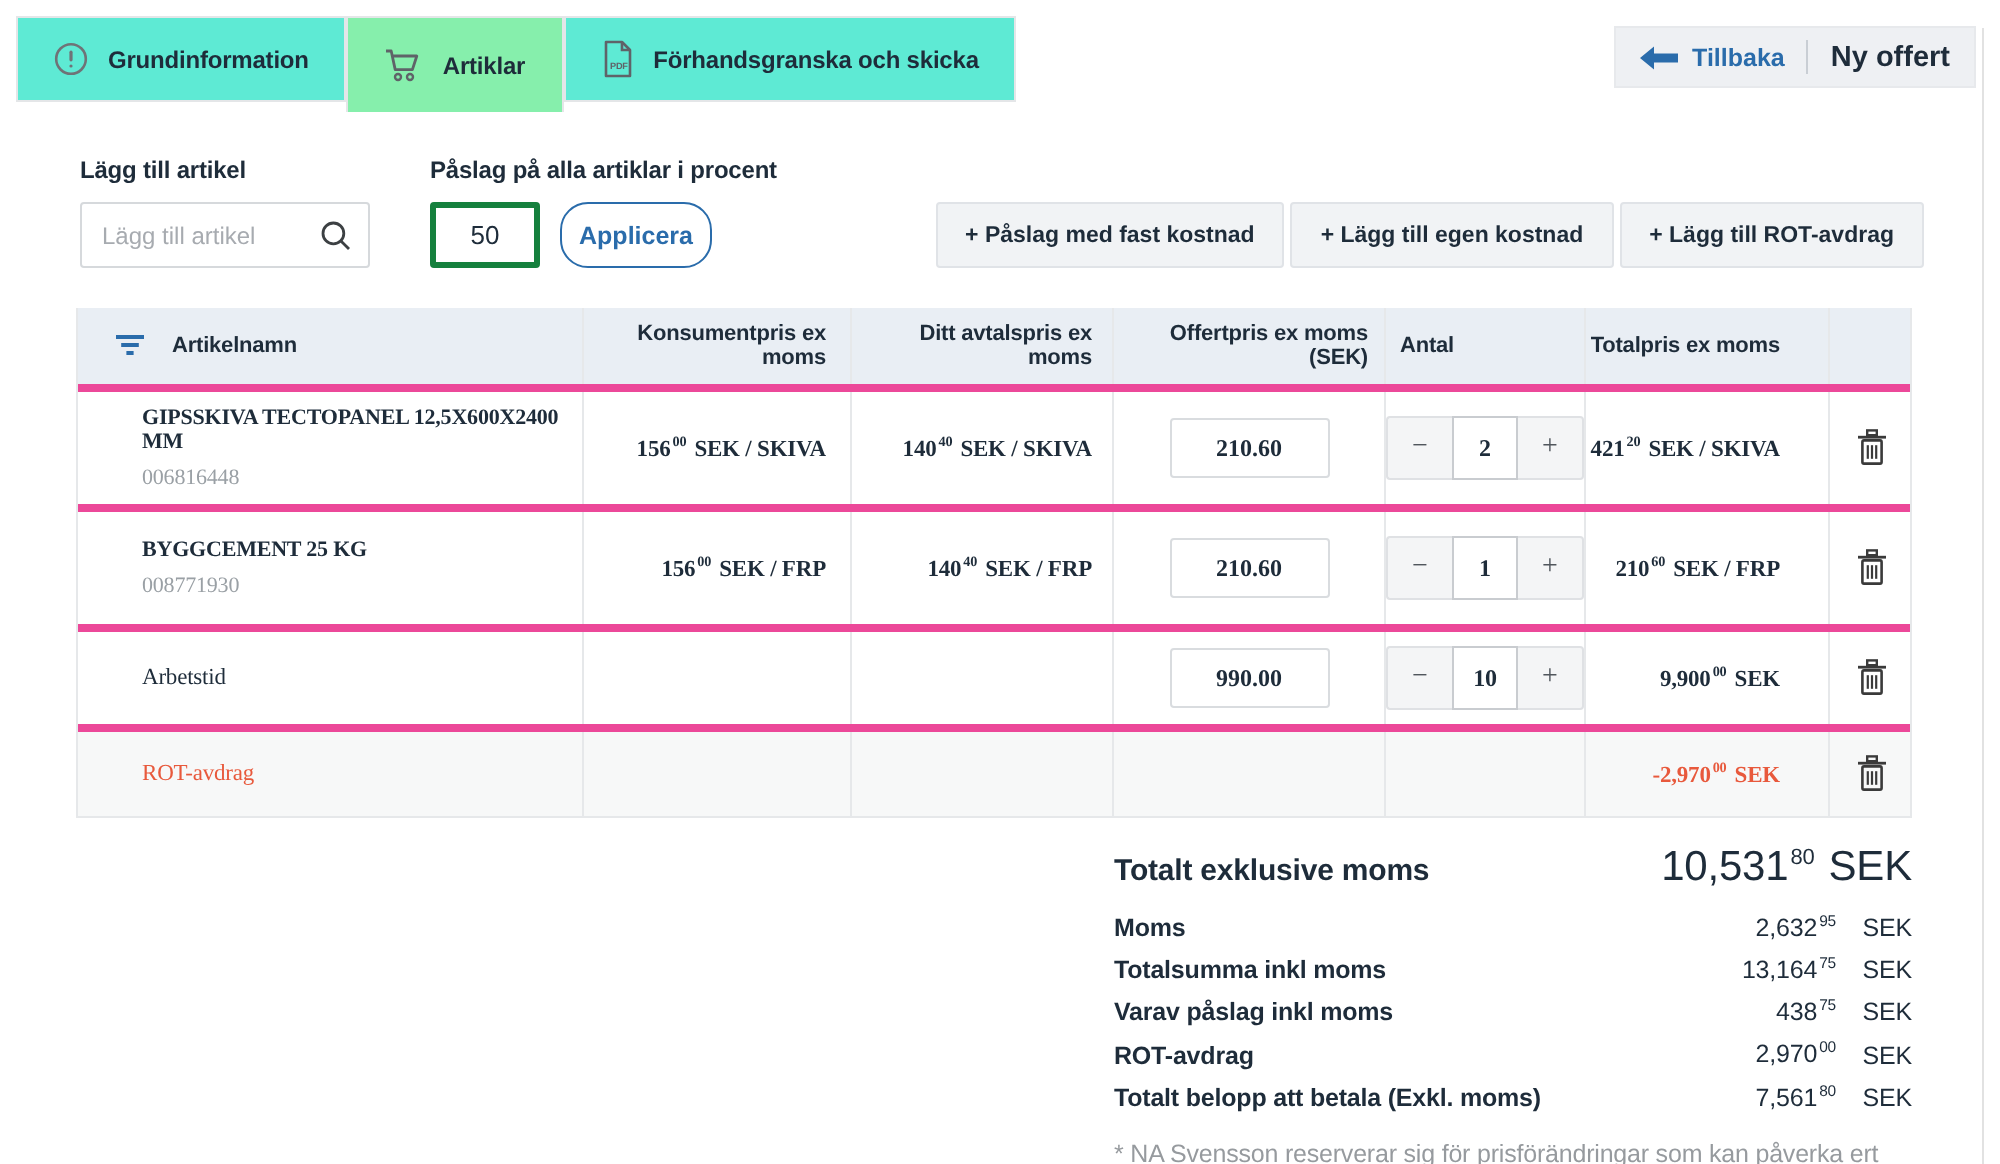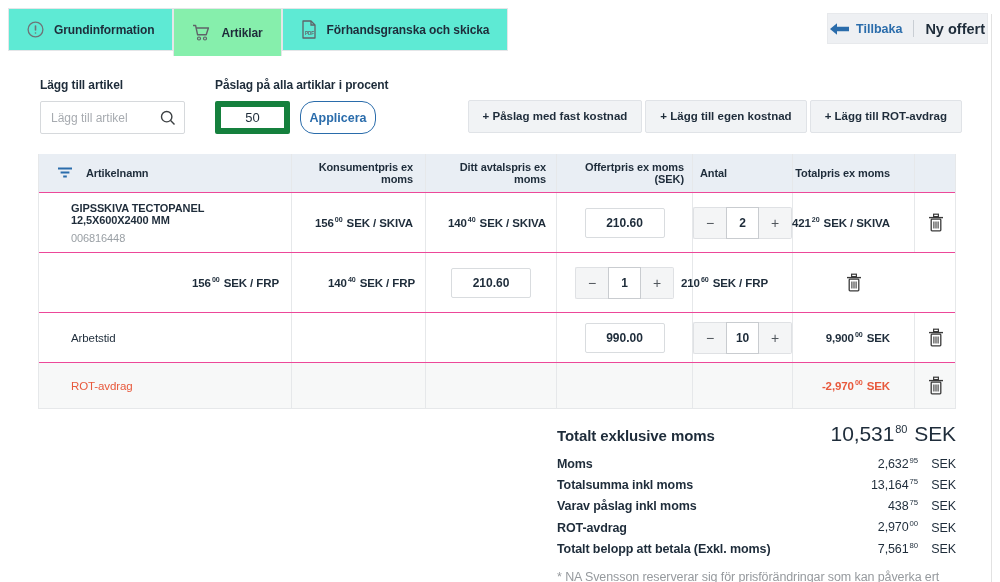--- a/index.html
+++ b/index.html
@@ -13,39 +13,39 @@
   .tabbar { display:flex; align-items:flex-start; padding:8px 14px 0 8px; height:58px; }
   .tab {
     display:flex; align-items:center; gap:10px; padding:0 18px; height:43px;
     background:#5eead4; border:1px solid #e4e6e8; font-weight:bold; font-size:12px;
     color:#1e2c3a; cursor:pointer; white-space:nowrap;
   }
   .tab.active { background:#86efac; height:48px; border-bottom:none; }
   .tab .ticon { display:flex; align-items:center; }
   .top-actions {
     position:absolute; top:13px; right:12px; height:31px;
-    display:flex; align-items:center; background:#eef0f3; padding:0 2px;
+    display:flex; align-items:center; background:#eef0f3; padding:0 12px;
     border:1px solid #e7e9ec;
   }
   .back-btn { display:flex; align-items:center; gap:7px; background:none; border:none;
     color:#2a6cab; font-weight:bold; font-size:12.5px; font-family:inherit; cursor:pointer; }
   .ta-divider { width:1px; height:17px; background:#c9ced4; margin:0 11px; }
   .new-offer-btn { background:none; border:none; font-weight:bold; font-size:14.5px;
     color:#1e2c3a; font-family:inherit; cursor:pointer; }
   
-  .toolbar { display:flex; align-items:center; margin:20px 38px 0 40px; }
+  .toolbar { display:flex; align-items:flex-end; margin:20px 38px 0 40px; }
   .group { margin-right:30px; }
   .group .glabel { display:block; font-size:12px; font-weight:bold; margin-bottom:9px; }
   .search-wrap { position:relative; width:145px; }
   .search-wrap input { width:145px; height:33px; border:1px solid #d6d9dc; border-radius:2px;
     padding:0 30px 0 10px; font-size:12px; color:#333; font-family:inherit; }
   .search-wrap input::placeholder { color:#a7abb0; }
   .search-icon { position:absolute; right:9px; top:9px; cursor:pointer; }
   .markup-row { display:flex; gap:10px; }
-  .markup-row input { width:75px; height:33px; text-align:center; border:6px solid #15803d;
+  .markup-row input { width:55px; height:33px; text-align:center; border:3px solid #15803d;
     border-radius:2px; font-size:13px; color:#1e2c3a; font-family:inherit; }
   .apply-btn { width:76px; height:33px; border:1px solid #2a6cab; color:#2a6cab; background:#fff;
     font-weight:bold; font-size:12.5px; border-radius:14px; font-family:inherit; cursor:pointer; }
   .tspacer { flex:1; }
   .action-btns { display:flex; gap:3px;margin-top:20px; }
   .action-btn { height:33px; padding:0 14px; background:#f1f3f5; border:1px solid #e0e3e7;
     font-size:11.5px; font-weight:bold; color:#1e2c3a; border-radius:2px; font-family:inherit;
     cursor:pointer; white-space:nowrap; }
   
   .table { width:918px; margin:20px 0 0 38px; border:1px solid #e6e8ea; border-top:none;
@@ -54,21 +54,21 @@
   .trow.thead { background:#e9eef4; height:38px; font-weight:bold; font-size:11px; }
   .c { display:flex; align-items:center; border-left:1px solid #e6e8ea; min-width:0; }
   .c:first-child { border-left:none; }
   .c.r { justify-content:flex-end; padding-right:12px; text-align:right; }
   .c.r2 { justify-content:flex-end; padding-right:10px; text-align:right; }
   .c.rt { justify-content:flex-end; padding-right:24px; text-align:right; }
   .c.ctr { justify-content:center; }
   .c.namecell { flex-direction:column; align-items:flex-start; justify-content:center;
     padding-left:32px; padding-right:8px; }
   .c.hname { padding-left:18px; gap:13px; }
-  .trow.body { border-top:1px solid #ec4899; }
+  .trow.body { border-top:4px solid #ec4899;font-family:Liberation Serif, serif; }
   .trow.h60 { height:60px; } .trow.h50 { height:50px; } .trow.h46 { height:46px; }
   .trow.shaded { background:#f7f8f8; }
   .aname { font-weight:bold; font-size:11px; }
   .aname.plain { font-weight:normal; font-size:11.5px; }
   .aname.rot { color:#e8593c; }
   .sku { color:#9aa0a5; font-size:11px; margin-top:6px; }
   .price { font-weight:bold; white-space:nowrap; }
   .price.rot { color:#e8593c; }
   sup { font-size:62%; margin-left:1px; }
   .unit { margin-left:4px; }
@@ -232,20 +232,24 @@
               <line x1="6.9" y1="8.6" x2="6.9" y2="15.4" stroke="#3a3a3a" stroke-width="1.1"></line>
               <line x1="9" y1="8.6" x2="9" y2="15.4" stroke="#3a3a3a" stroke-width="1.1"></line>
               <line x1="11.1" y1="8.6" x2="11.1" y2="15.4" stroke="#3a3a3a" stroke-width="1.1"></line>
             </svg>
         </span>
       </button>
     </div>
   </div>
 
   <div class="trow body h60">
+    <div class="c namecell">
+      <span class="aname">BYGGCEMENT 25 KG</span>
+      <span class="sku">008771930</span>
+    </div>
     <div class="c r">
         <span class="price"><span>156</span><sup>00</sup><span class="unit">SEK / FRP</span></span>
       </div>
     <div class="c r2">
         <span class="price"><span>140</span><sup>40</sup><span class="unit">SEK / FRP</span></span>
       </div>
     <div class="c ctr">
         <input class="offer-input" type="text" value="210.60" style="">
       </div>
     <div class="c ctr">

